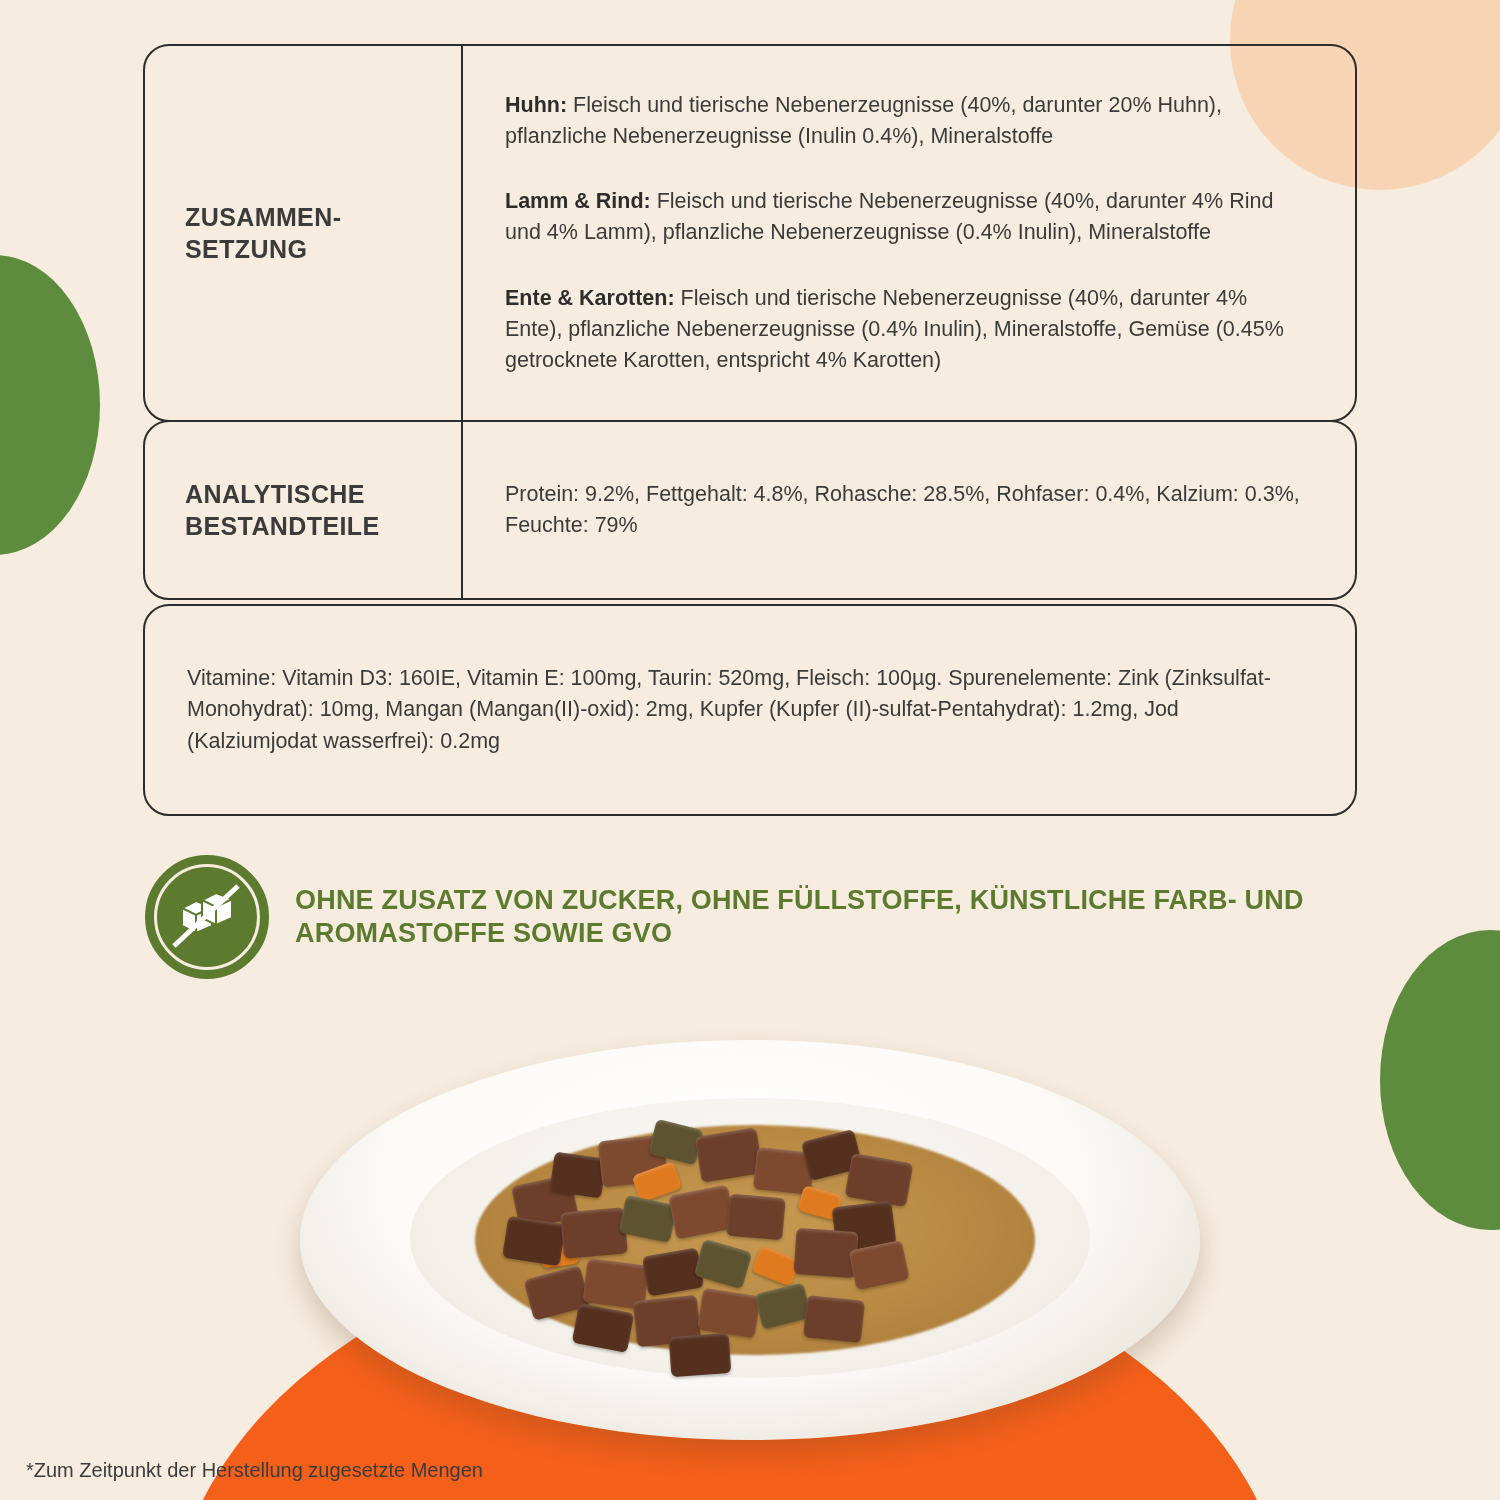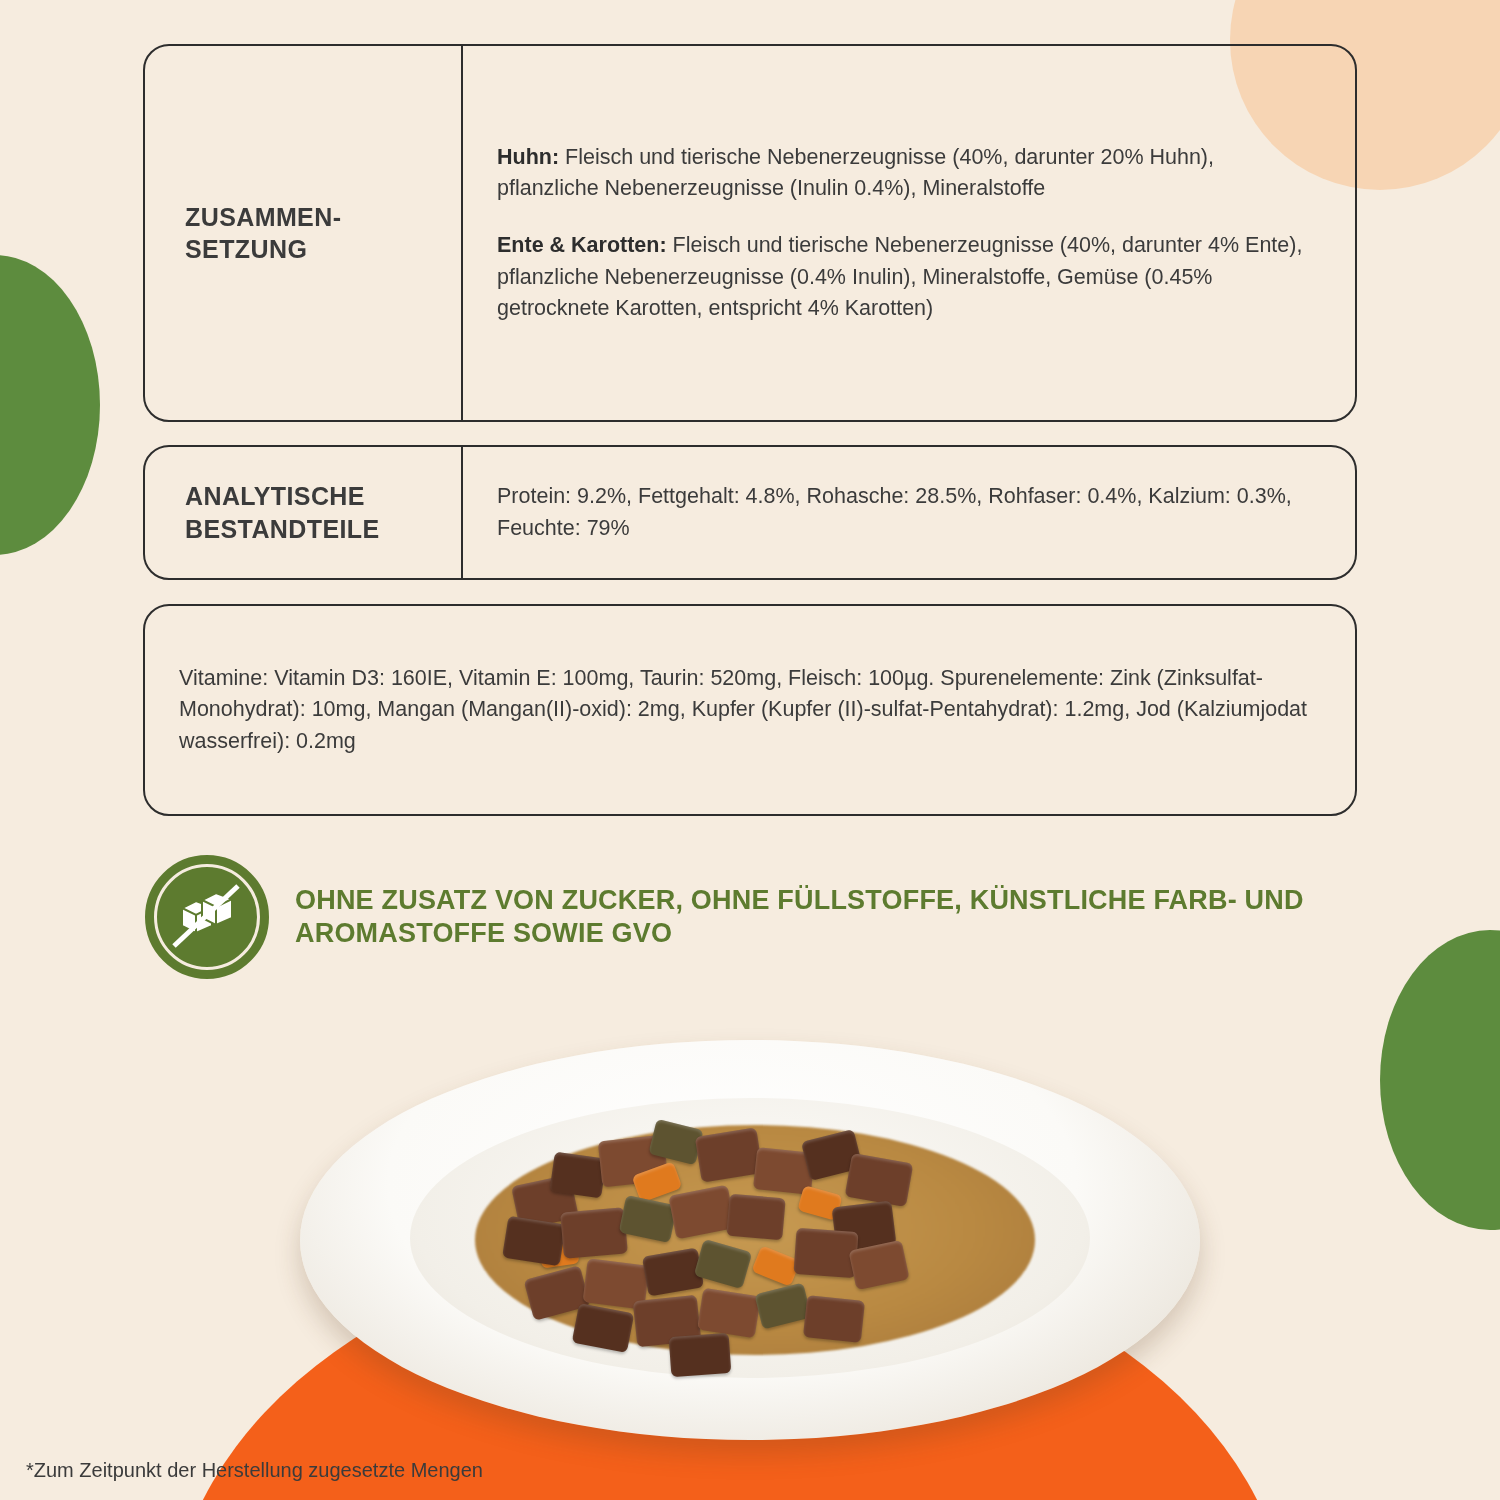--- a/index.html
+++ b/index.html
@@ -88,35 +88,35 @@
   }
   .card-body {
     flex: 1;
     padding: 26px 36px 26px 30px;
     box-sizing: border-box;
     display: flex;
     flex-direction: column;
     justify-content: center;
   }
   .card-body p {
-    margin: 4px;
+    margin: 12px;
     font-size: 21.5px;
     line-height: 1.45;
     color: #3b3b3b;
   }
   .card-body p + p {
     margin-top: 22px;
   }
   .card-body b {
     font-weight: bold;
     color: #2d2d2d;
   }
 
   #card-composition { top: 44px; height: 378px; }
-  #card-analytical  { top: 445px; height: 135px; justify-content: space-between; }
+  #card-analytical  { top: 420px; height: 180px; justify-content: space-between; }
   #card-additives   { top: 604px; height: 212px; }
 
   
   .claims {
     position: absolute;
     top: 855px;
     left: 143px;
     width: 1214px;
     height: 180px;
   }
@@ -221,20 +221,23 @@
   <div class="blob blob-green-br"></div>
   <div class="blob blob-orange"></div>
 
   <div class="card" id="card-composition">
     <div class="card-label">
       <span>ZUSAMMEN-SETZUNG</span>
     </div>
     <div class="card-body">
       <p>
         <b>Huhn:</b><span> Fleisch und tierische Nebenerzeugnisse (40%, darunter 20% Huhn), pflanzliche Nebenerzeugnisse (Inulin 0.4%), Mineralstoffe</span>
+      </p>
+      <p>
+        <b>Lamm &amp; Rind:</b><span> Fleisch und tierische Nebenerzeugnisse (40%, darunter 4% Rind und 4% Lamm), pflanzliche Nebenerzeugnisse (0.4% Inulin), Mineralstoffe</span>
       </p>
       <p>
         <b>Ente &amp; Karotten:</b><span> Fleisch und tierische Nebenerzeugnisse (40%, darunter 4% Ente), pflanzliche Nebenerzeugnisse (0.4% Inulin), Mineralstoffe, Gemüse (0.45% getrocknete Karotten, entspricht 4% Karotten)</span>
       </p>
     </div>
   </div>
 
   <div class="card" id="card-analytical">
     <div class="card-label">
       <span>ANALYTISCHE BESTANDTEILE</span>

